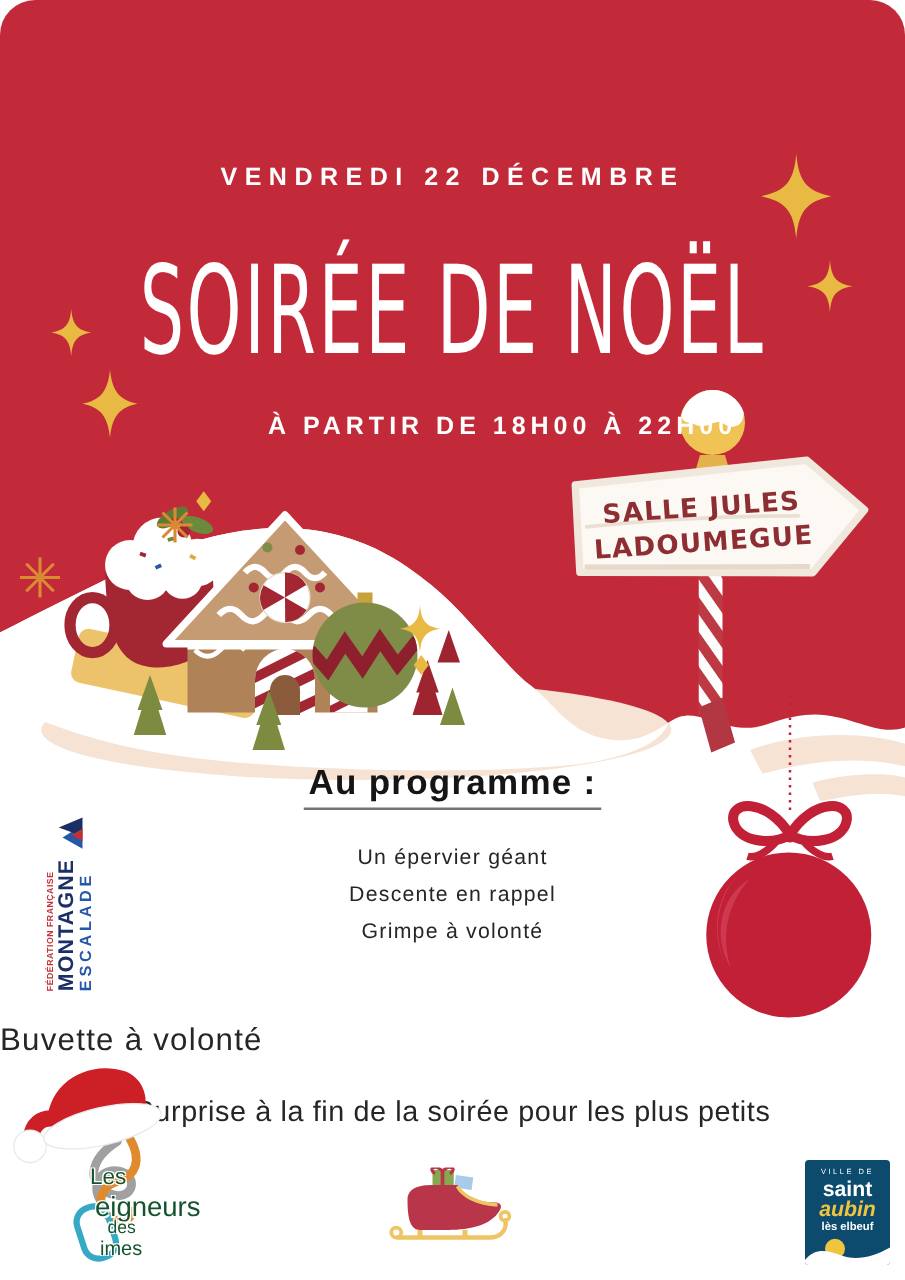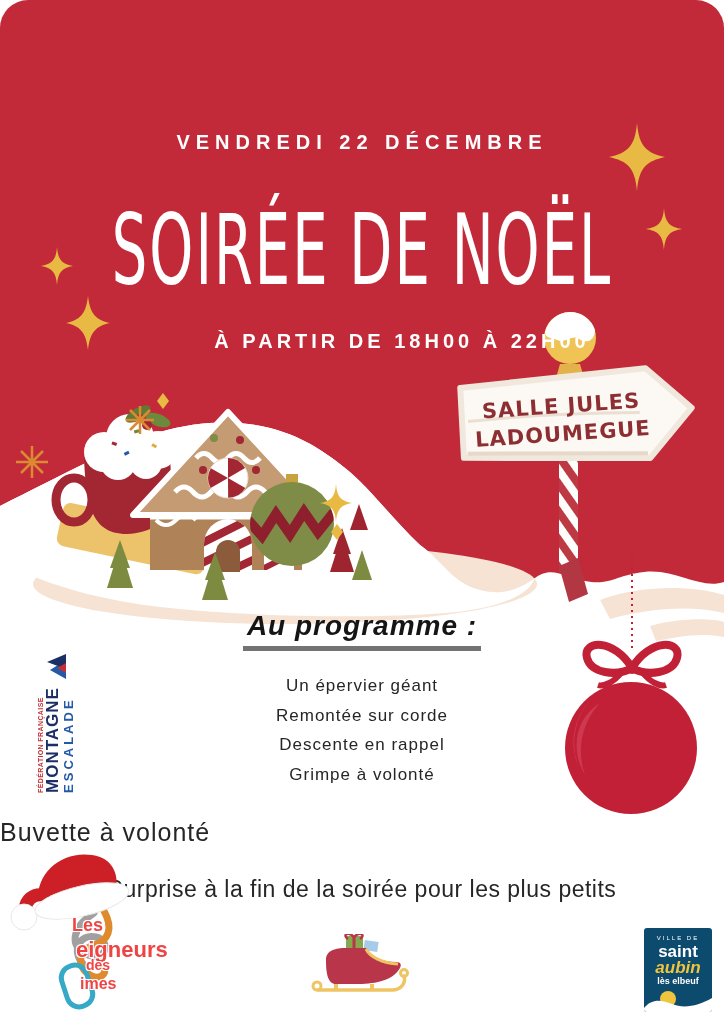--- a/index.html
+++ b/index.html
@@ -17,41 +17,41 @@
         letter-spacing:2px;line-height:1;transform:scaleY(1.75);transform-origin:50% 0;}
   .time{top:330px;left:0;width:100%;text-align:center;color:#ffffff;
         font-size:20px;font-weight:700;letter-spacing:4px;padding-left:40px;}
 
   .sign-text{top:392px;left:474px;width:176px;text-align:center;color:#8D2E33;
         font-family:"DejaVu Sans",sans-serif;font-size:21px;font-weight:700;
         letter-spacing:1px;line-height:1.35;transform:rotate(-4deg);}
 
   .heading{top:610px;left:0;width:100%;text-align:center;color:#151515;
         font-size:28px;font-weight:700;letter-spacing:1px;}
-  .heading span{display:inline-block;border-bottom:5px solid #737373;padding:0 4px 4px 4px;font-style:italic;}
+  .heading span{display:inline-block;border-bottom:2px solid #737373;padding:0 4px 4px 4px;}
 
   .items{top:671px;left:0;width:100%;text-align:center;color:#262626;
         font-size:17px;line-height:29.5px;letter-spacing:1px;}
   .buvette{top:818px;left:0;width:100%;color:#262626;
         font-size:25px;letter-spacing:1px;}
   .surprise{top:876px;left:0;width:100%;text-align:center;color:#262626;
         font-size:23px;letter-spacing:0.5px;}
 
   
   .ffme{top:692px;left:-28px;width:170px;height:60px;transform:rotate(-90deg);
         display:flex;align-items:center;justify-content:center;gap:6px;}
   .ffme-fed{color:#C23037;font-size:7px;font-weight:700;letter-spacing:0.4px;}
   .ffme-montagne{color:#1B2F66;font-size:17px;font-weight:800;letter-spacing:1px;line-height:1.05;}
   .ffme-escalade{color:#2458A8;font-size:13px;font-weight:700;letter-spacing:3px;line-height:1.15;}
 
   
   .club{top:843px;left:8px;width:185px;height:178px;}
   .club svg{position:absolute;left:0;top:0;}
-  .club span{position:absolute;color:#ef4444;font-weight:700;
-        text-shadow:-1px -1px 0 #fff,1px -1px 0 #fff,-1px 1px 0 #fff,1px 1px 0 #fff;}
+  .club span{position:absolute;color:#14532d;font-weight:400;
+        text-shadow:-1px -1px 0 #fff,1px -1px 0 #fff,-1px 1px 0 #fff,1px 1px 0 #fff;margin-top:16px;}
   .club-les{left:64px;top:72px;font-size:18px;}
   .club-seigneurs{left:68px;top:94px;font-size:22px;}
   .club-des{left:78px;top:114px;font-size:14px;}
   .club-cimes{left:72px;top:132px;font-size:16px;}
 
   
   .sleigh{top:934px;left:308px;width:104px;height:66px;}
 
   
   .city{top:928px;left:644px;width:68px;height:84px;background:#0c4a6e;border-radius:3px;
@@ -224,21 +224,20 @@
     <div>SALLE JULES</div>
     <div>LADOUMEGUE</div>
   </div>
 
   <div class="txt heading">
     <span>Au programme :</span>
   </div>
 
   <div class="txt items">
     <div>Un épervier géant</div>
-    <div>Remontée sur corde</div>
     <div>Descente en rappel</div>
     <div>Grimpe à volonté</div>
   </div>
 
   <div class="txt buvette">Buvette à volonté</div>
   <div class="txt surprise">Surprise à la fin de la soirée pour les plus petits</div>
 
   <div class="txt ffme">
     <div class="ffme-text">
       <div class="ffme-fed">FÉDÉRATION FRANÇAISE</div>

